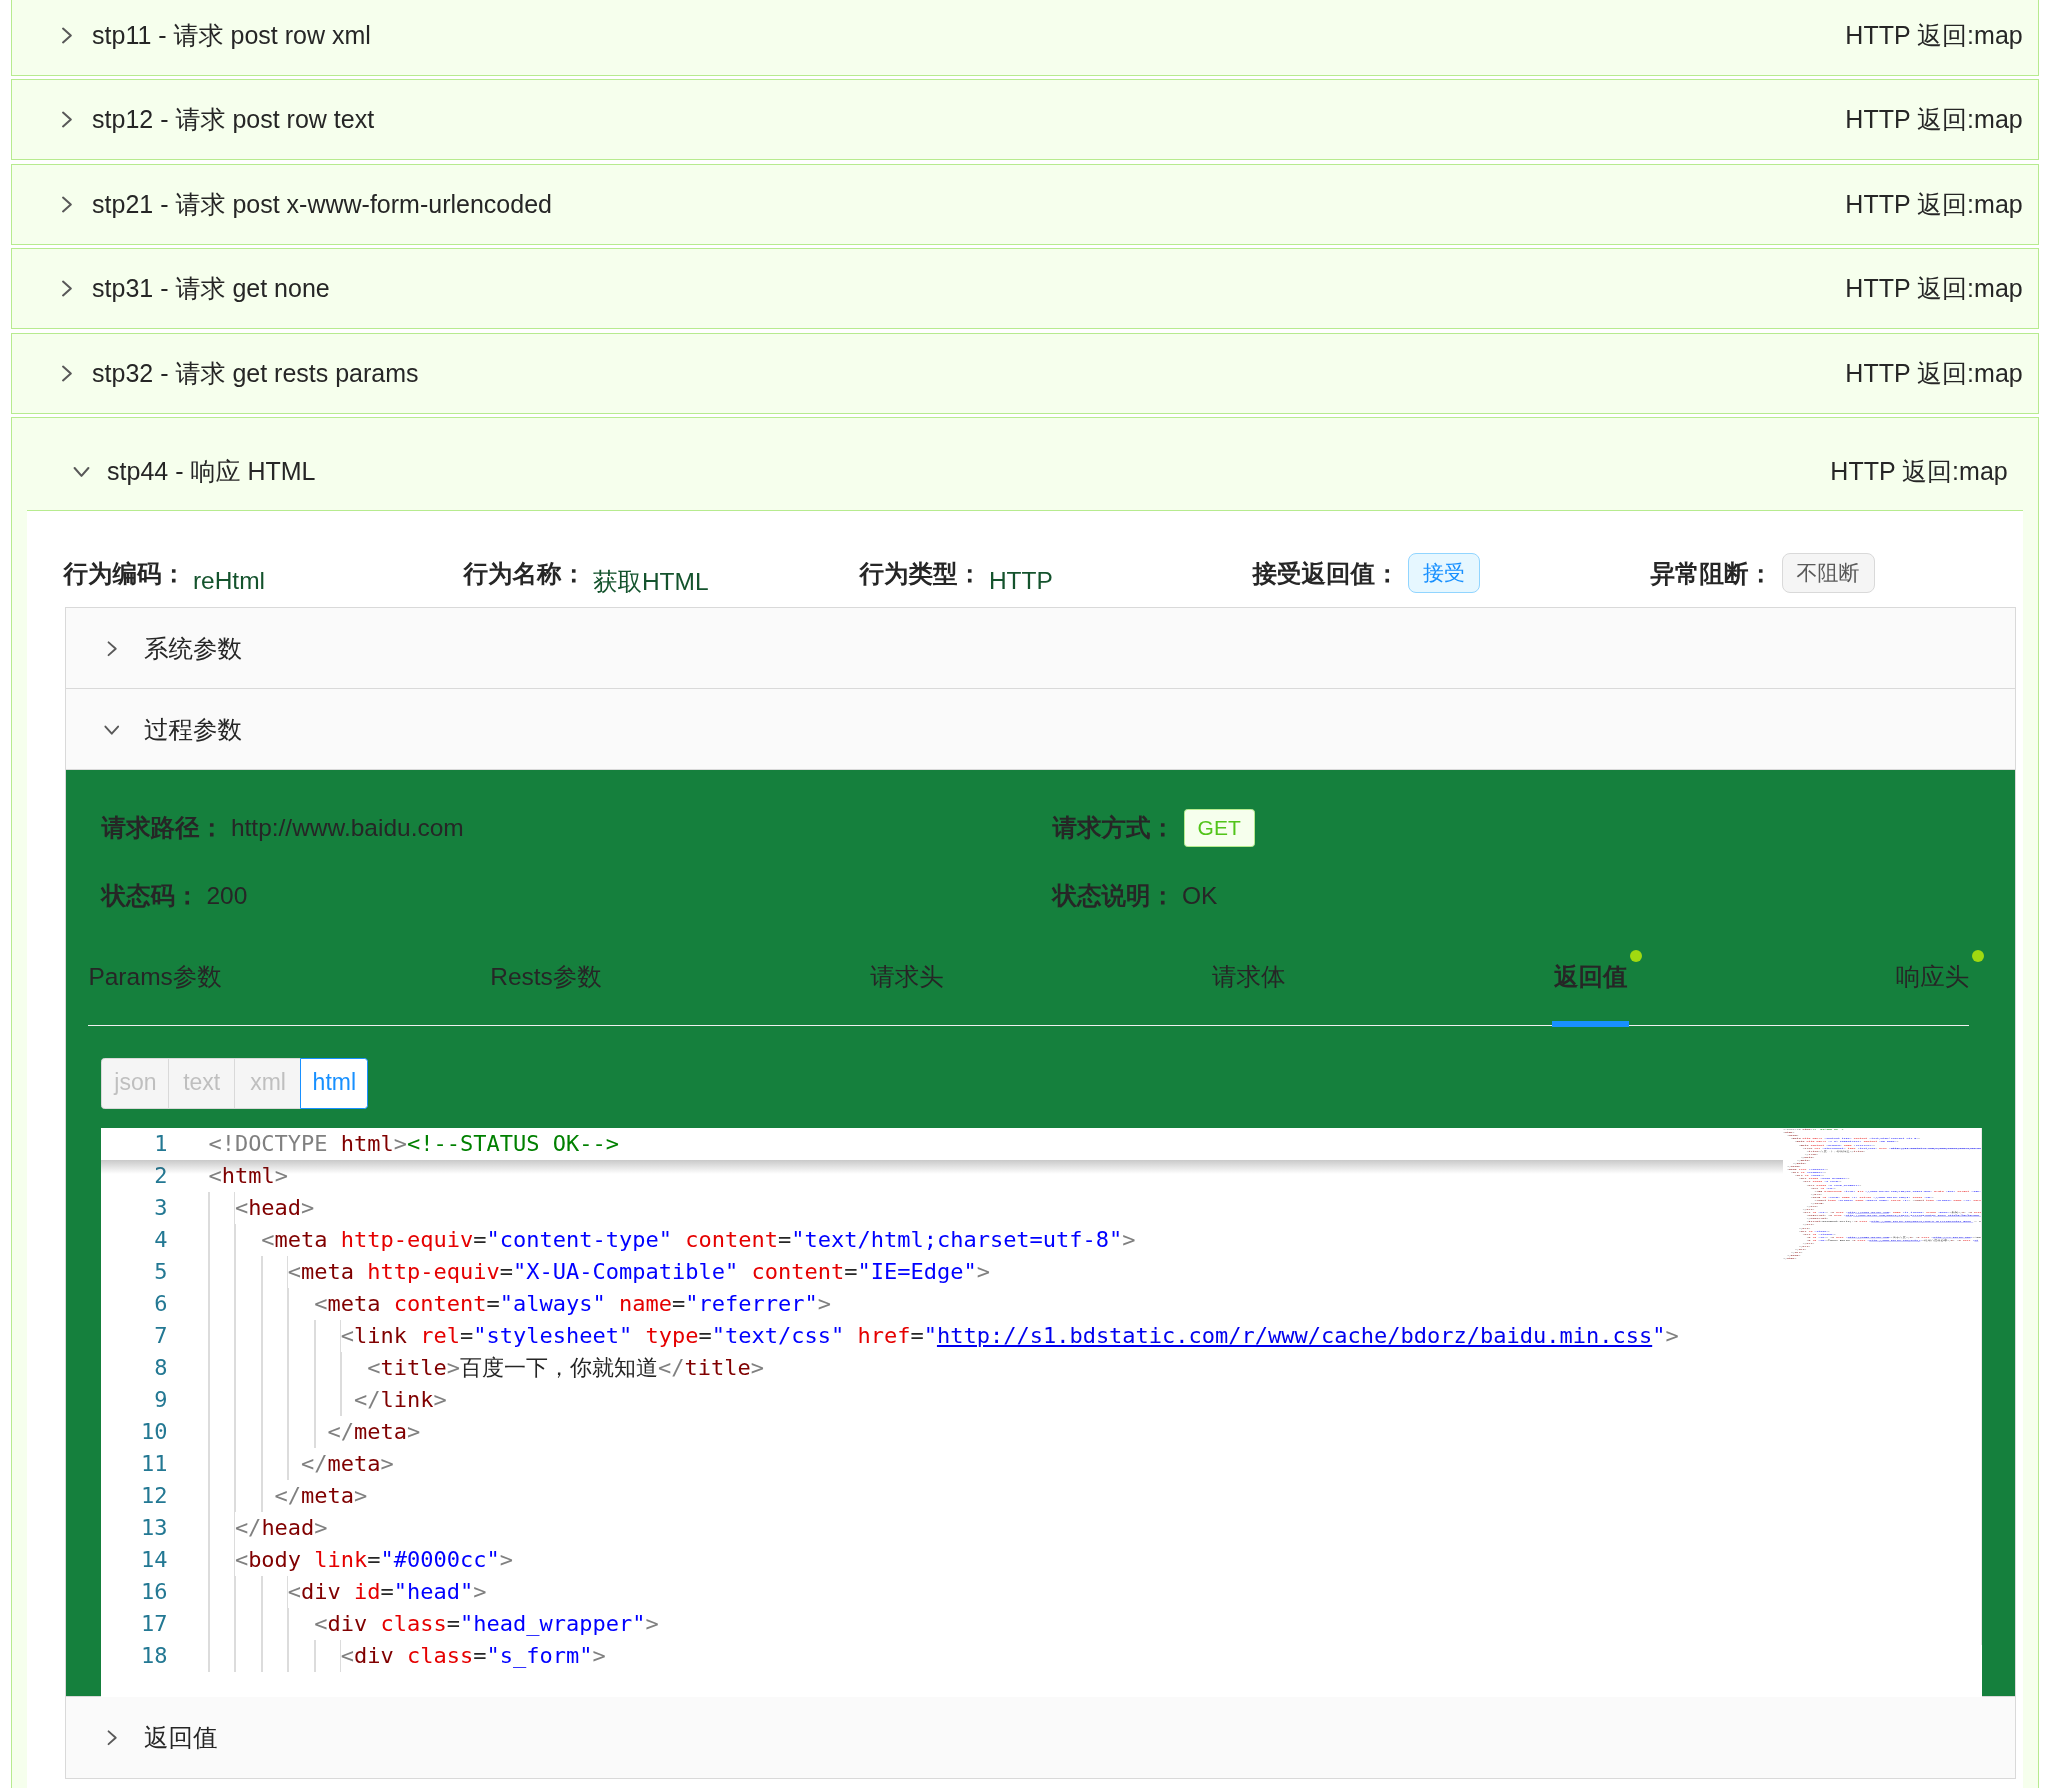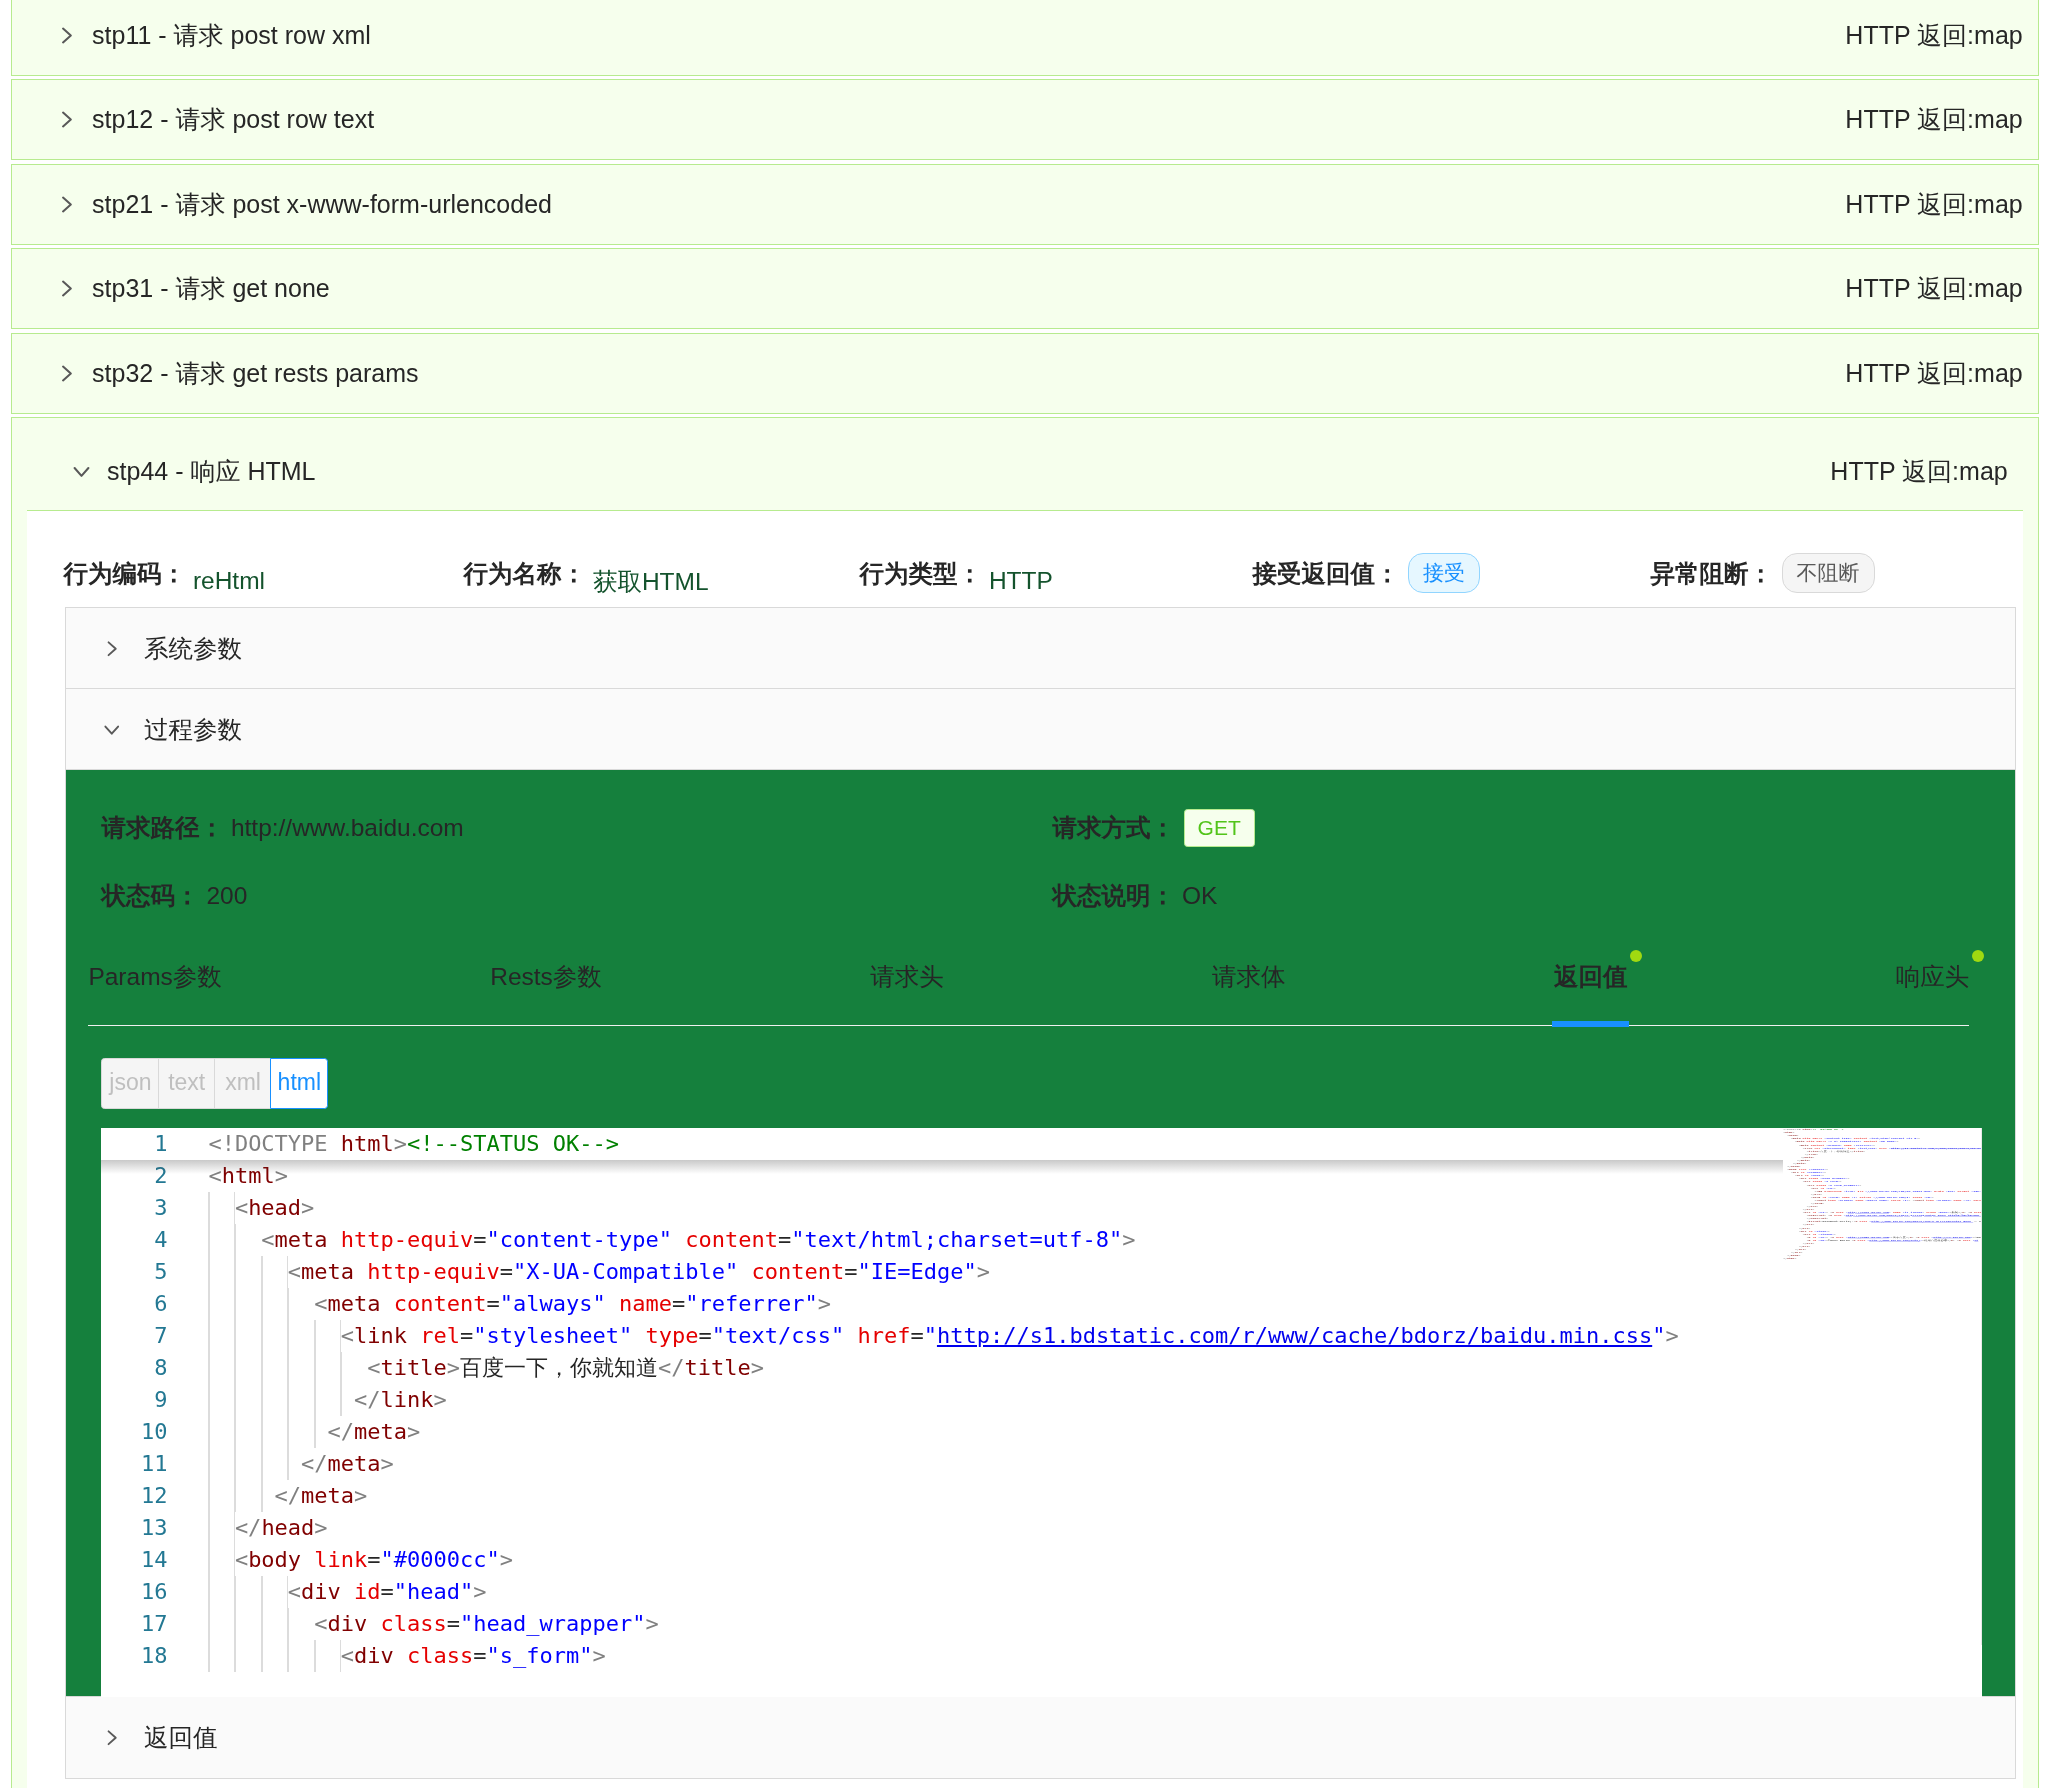--- a/index.html
+++ b/index.html
@@ -21,21 +21,21 @@
   .step.expanded{height:auto;display:block;padding:15px;}
   .step.expanded .step-header{
     height:78px;display:flex;align-items:center;padding:0 15.7px 0 45px;
     background:#f6ffed;border-bottom:1.7px solid #b7eb8f;box-sizing:border-box;cursor:pointer;
   }
   .step-body{position:relative;background:#fff;height:1287px;overflow:hidden;}
 
   .meta-item{position:absolute;top:42px;height:40px;display:flex;align-items:center;font-size:24.5px;}
   .meta-label{font-weight:700;color:#262626;}
   .meta-value{margin-left:7px;color:#14532d;margin-top:16px;}
-  .btn{box-sizing:border-box;height:40px;line-height:37px;padding:0 14px;border-radius:15px;
+  .btn{box-sizing:border-box;height:40px;line-height:37px;padding:0 14px;border-radius:8px;
        font-size:21px;margin-left:8.7px;cursor:pointer;display:inline-block;}
   .btn-accept{background:#e6f7ff;border:1.7px solid #91d5ff;color:#1890ff;}
   .btn-block{background:#f5f5f5;border:1.7px solid #d9d9d9;color:#595959;}
 
   .collapse{position:absolute;left:38px;top:96px;width:1951px;box-sizing:border-box;
             border:1.7px solid #d9d9d9;background:#fff;}
   .c-header{height:81px;background:#fafafa;display:flex;align-items:center;padding-left:37px;
             font-size:24.5px;font-weight:400;color:#262626;border-bottom:1.7px solid #d9d9d9;
             box-sizing:border-box;cursor:pointer;}
   .c-header .chev{margin-right:23px;display:flex;align-items:center;}
@@ -49,21 +49,21 @@
            background:#f6ffed;border:1.7px solid #b7eb8f;color:#52c41a;border-radius:3.5px;font-size:21px;}
 
   .tabs{position:absolute;left:22px;top:183px;width:1881px;height:73px;display:flex;gap:76px;
         border-bottom:1.7px solid #f0f0f0;box-sizing:border-box;justify-content:space-between;}
   .tab{position:relative;font-size:24.5px;color:#262626;padding-top:7px;box-sizing:border-box;cursor:pointer;}
   .tab.active{font-weight:700;}
   .tab.active::after{content:"";position:absolute;left:-1.7px;right:-1.7px;bottom:-1.7px;height:6.1px;background:#1890ff;}
   .tab .dot{position:absolute;top:-3.5px;right:-15px;width:12.2px;height:12.2px;border-radius:50%;background:#a0d911;}
 
   .formats{position:absolute;left:35px;top:288px;display:flex;}
-  .fmt{box-sizing:border-box;width:58px;height:51px;line-height:47px;text-align:center;font-size:23px;
+  .fmt{box-sizing:border-box;width:68px;height:51px;line-height:47px;text-align:center;font-size:23px;
        background:#f5f5f5;color:#bfbfbf;border:1.7px solid #d9d9d9;margin-left:-1.7px;cursor:pointer;}
   .fmt:first-child{margin-left:0;border-radius:3.5px 0 0 3.5px;}
   .fmt:last-child{border-radius:0 3.5px 3.5px 0;}
   .fmt.active{background:#fff;color:#1890ff;border-color:#1890ff;position:relative;z-index:2;}
 
   .editor{position:absolute;left:35px;top:358px;width:1881px;height:569px;overflow:hidden;
           font-family:"DejaVu Sans Mono","Liberation Mono",monospace;font-size:22px;line-height:32px;background:#fff;}
   .cl{position:relative;padding-left:107px;white-space:pre;height:32px;}
   .ln{position:absolute;left:0;top:0;width:66px;text-align:right;color:#237893;}
   .ind{display:inline-block;vertical-align:top;height:32px;

